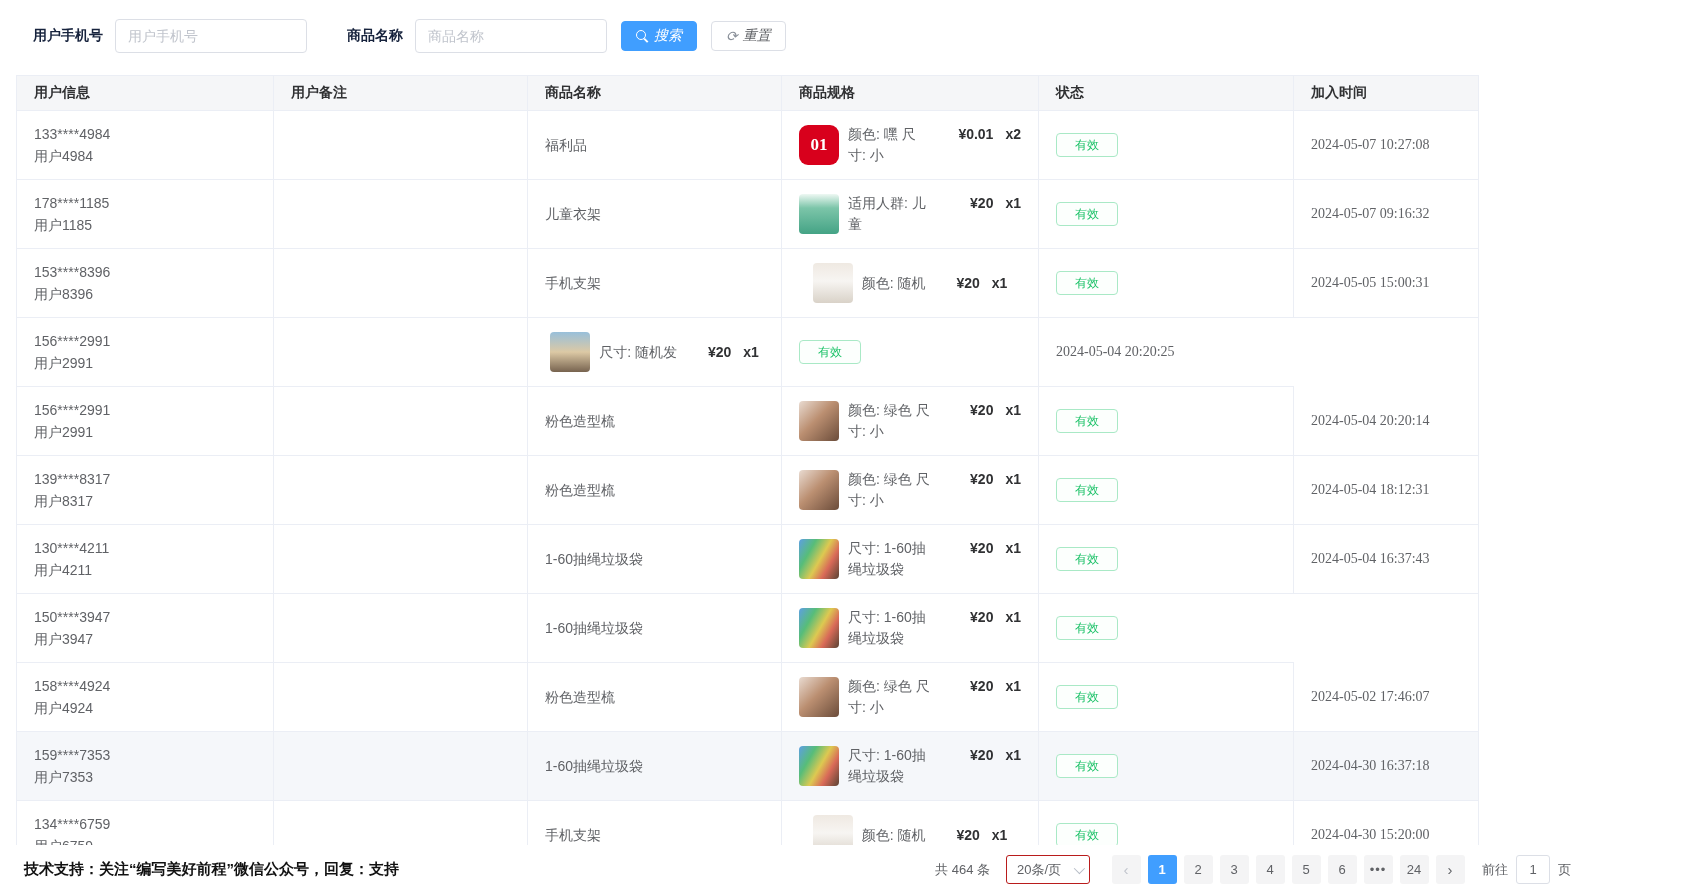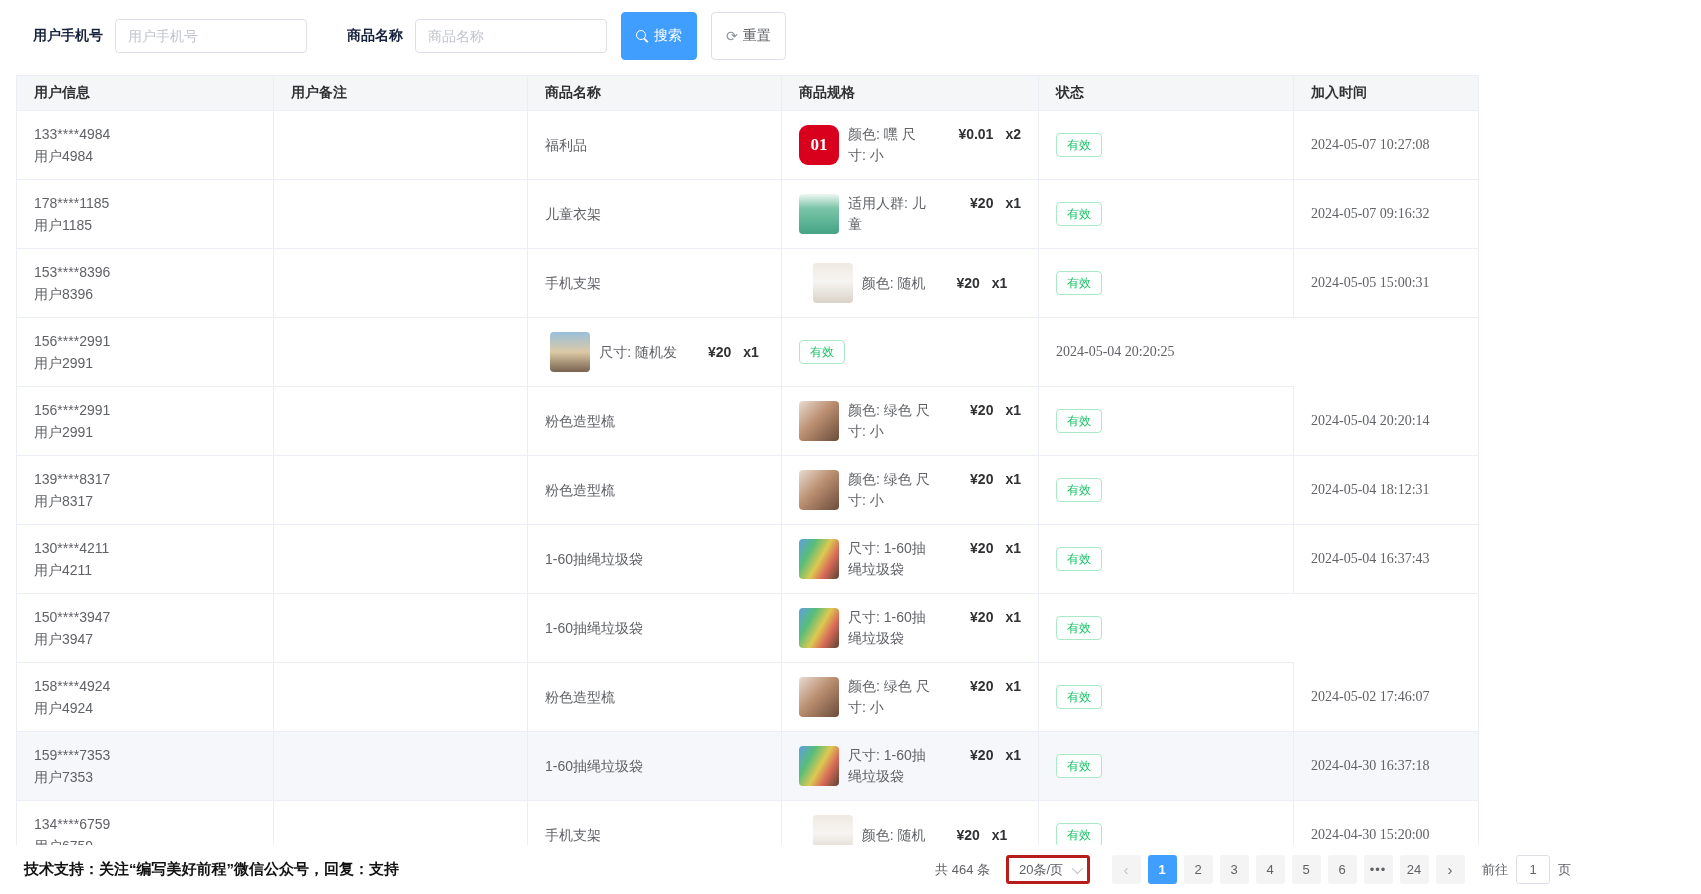--- a/index.html
+++ b/index.html
@@ -7,23 +7,23 @@
     font-family:"Liberation Sans","DejaVu Sans",sans-serif; font-size:14px; color:#606266; }
   .page { position:relative; width:1701px; height:894px; }
 
   
   .filter-bar { display:flex; align-items:center; height:72px; padding-left:33px; }
   .f-label { font-weight:bold; color:#17233d; margin-right:12px; white-space:nowrap; }
   .f-input { width:192px; height:34px; border:1px solid #dcdfe6; border-radius:4px;
     padding:0 12px; font-size:14px; color:#606266; outline:none; }
   .f-input::placeholder { color:#c0c4cc; }
   .f-group2 { margin-left:40px; }
-  .btn { height:48px; border-radius:4px; border:1px solid #dcdfe6; background:#fff;
+  .btn { height:30px; border-radius:4px; border:1px solid #dcdfe6; background:#fff;
     font-size:14px; color:#606266; padding:0 14px; margin-left:14px; cursor:pointer;
-    display:inline-flex; align-items:center; gap:5px; }
+    display:inline-flex; align-items:center; gap:5px;font-style:italic; }
   .btn-primary { background:#409eff; border-color:#409eff; color:#fff; }
   .icon-search { width:13px; height:13px; display:inline-block; position:relative; }
   .icon-search::before { content:""; position:absolute; width:8px; height:8px;
     border:1.6px solid #fff; border-radius:50%; left:0; top:0; }
   .icon-search::after { content:""; position:absolute; width:1.6px; height:5px;
     background:#fff; transform:rotate(-45deg); left:9px; top:8px; }
   .icon-refresh { font-size:14px; line-height:1; color:#8a9099; }
 
   
   .table { position:absolute; left:16px; top:75px; width:1463px;
@@ -47,32 +47,32 @@
   .pimg--kids-hanger { background:linear-gradient(180deg,#eef8f3 0%,#7cc5a9 35%,#44a385 100%); }
   .pimg--phone-stand { background:linear-gradient(180deg,#efe9e2 0%,#f7f5f2 45%,#d9d2c8 100%); }
   .pimg--shell-hat { background:linear-gradient(180deg,#98bfda 0%,#dcc9a5 50%,#77634f 100%); }
   .pimg--pink-comb { background:linear-gradient(135deg,#e9dbd1 0%,#bb8f71 45%,#6b4c3a 100%); }
   .pimg--trash-bags { background:linear-gradient(120deg,#5d9fe3 0%,#57bd79 28%,#ddc951 52%,#d96a58 72%,#6f4a3a 95%); }
   .spec-lines { display:flex; flex-direction:row; justify-content:flex-end;gap:31px; }
   .spec-text { line-height:21px; color:#606266; }
   .spec-price { line-height:21px; font-weight:bold; color:#303133; }
   .spec-qty { margin-left:12px; }
   .tag-valid { display:inline-flex; align-items:center; justify-content:center;
-    height:24px; padding:0 10px; border:1px solid #a9e9c6; border-radius:4px;
+    height:24px; padding:0 18px; border:1px solid #a9e9c6; border-radius:4px;
     color:#1cc268; font-size:12px; background:#fcfffd; width:max-content; }
 
   
   .footer { position:absolute; left:8px; bottom:0; width:1701px; height:49px;
     background:#fff; z-index:10; display:flex; align-items:center;
     justify-content:space-between; padding:0 16px; }
   .support { font-weight:bold; color:#111; font-size:15px; }
   .pager { display:flex; align-items:center; margin-right:122px; font-size:13px; color:#606266; }
   .pg-total { margin-right:16px; }
   .pg-select { display:flex; align-items:center; justify-content:space-between;
-    width:84px; height:29px; border:3px solid #b91c1c; border-radius:3px;
+    width:84px; height:29px; border:1px solid #b91c1c; border-radius:3px;
     padding:0 7px 0 10px; margin-right:18px; background:#fff; cursor:pointer; }
   .pg-chevron { width:8px; height:8px; border-right:1.5px solid #b6bcc6;
     border-bottom:1.5px solid #b6bcc6; transform:rotate(45deg) translateY(-2px); }
   .pg-btn { min-width:29px; height:29px; margin:0 3.5px; border:none; border-radius:3px;
     background:#f4f4f5; color:#606266; font-size:13px; display:inline-flex;
     align-items:center; justify-content:center; cursor:pointer; padding:0 6px; }
   .pg-btn.active { background:#409eff; color:#fff; font-weight:bold; }
   .pg-btn.dots { letter-spacing:1px; color:#606266; }
   .pg-arrow { font-size:15px; color:#606266; }
   .pg-arrow.disabled { color:#c0c4cc; }

